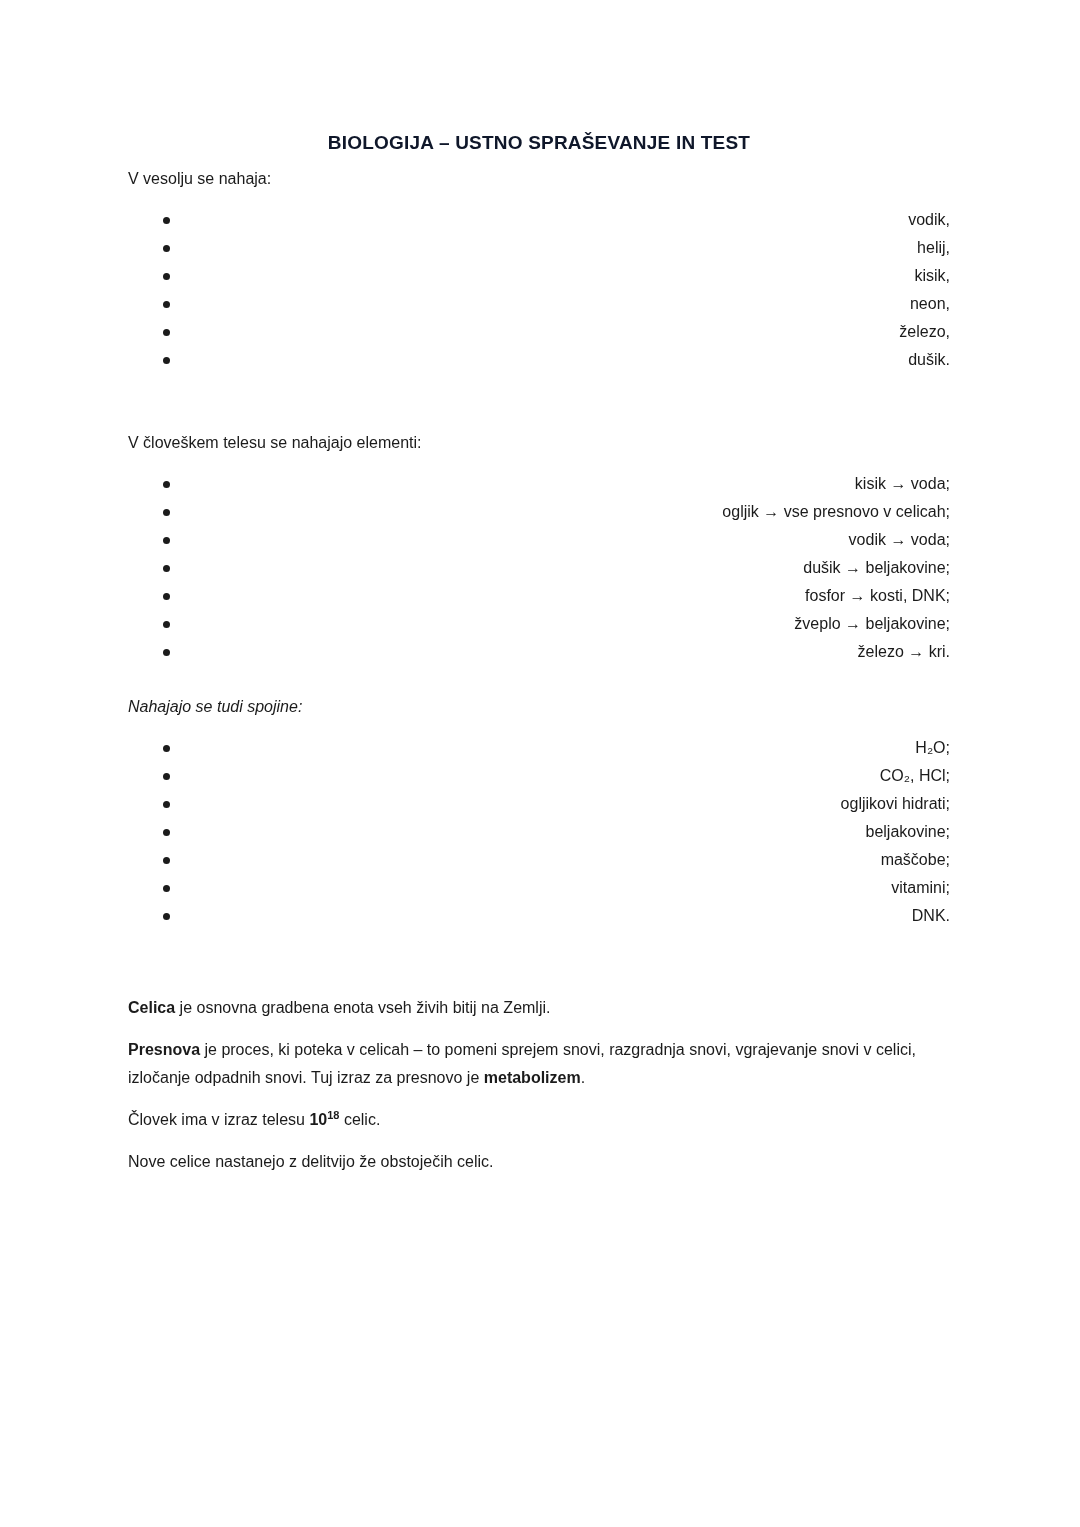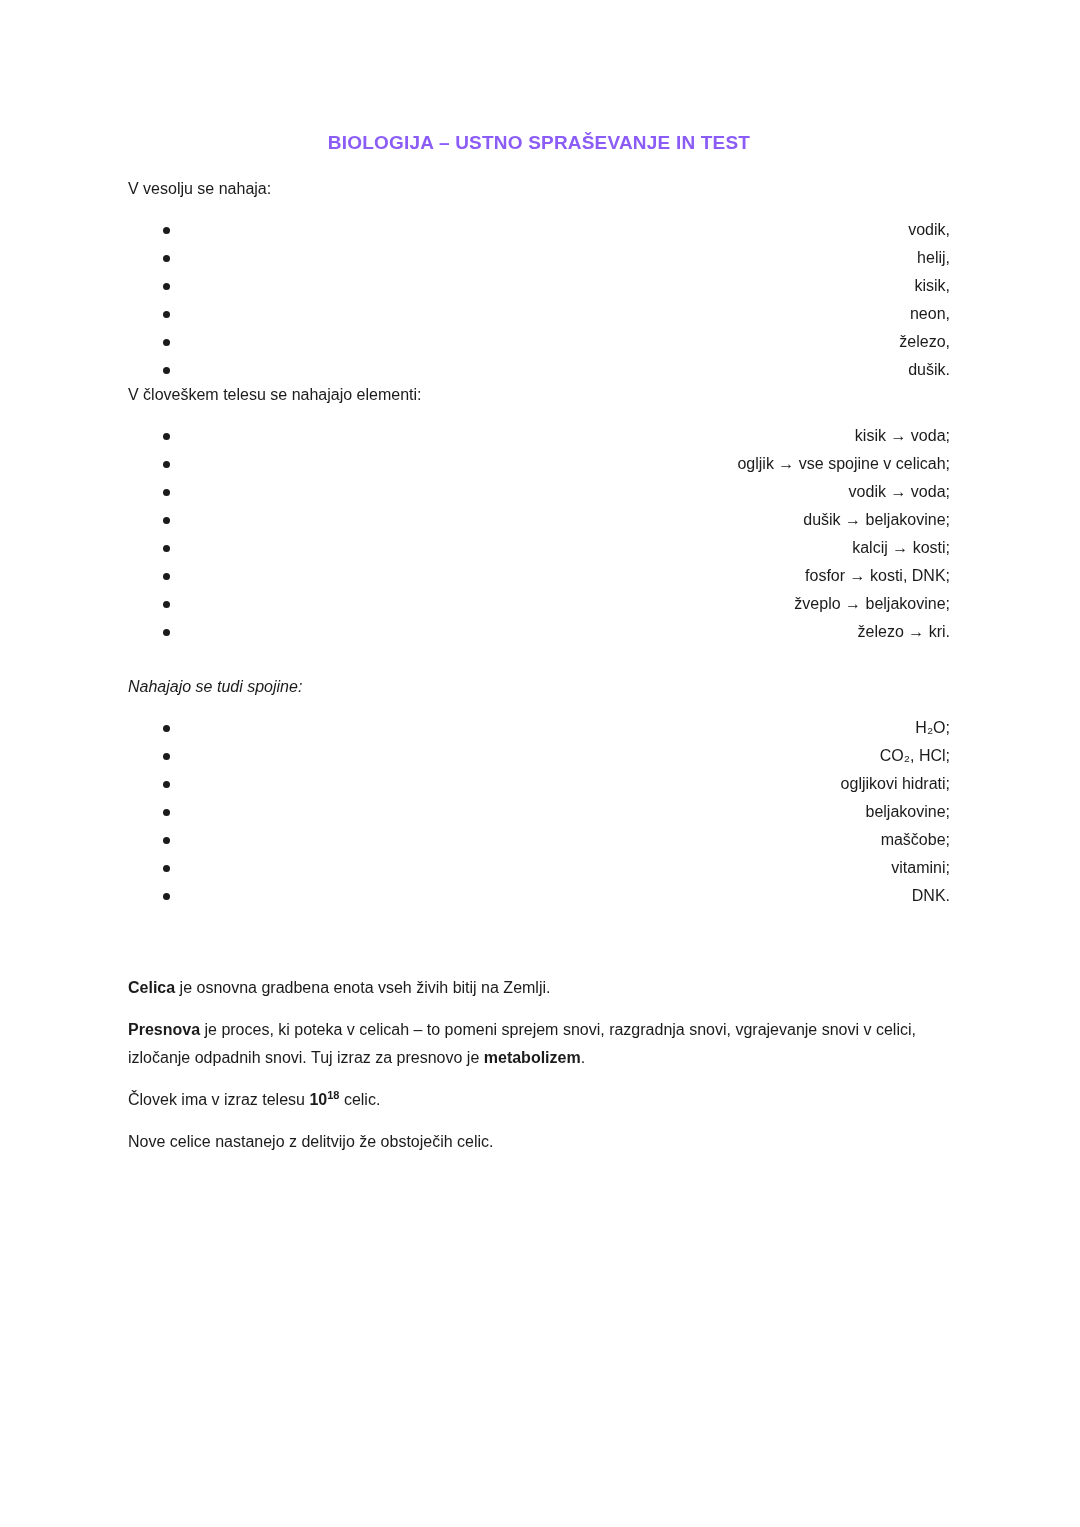--- a/index.html
+++ b/index.html
@@ -13,33 +13,33 @@
     height: 1527px;
     margin: 0 auto;
     box-sizing: border-box;
     background: #ffffff;
     padding: 132px 130px 0 128px;
     font-family: "Liberation Sans", sans-serif;
     font-size: 16px;
     color: #1b1b1b;
   }
   .title {
-    margin: 0 0 24px 0;
+    margin: 0 0 14px 0;
     font-size: 19px;
     font-weight: 700;
     text-align: center;
-    color: #8b5cf6;
+    color: #0f172a;
     letter-spacing: 0.2px;
   }
   .lead {
     margin: 0;
     line-height: 22px;
   }
   .lead.gap-sm   { margin-top: 30px; font-style: italic; }
-  .lead.gap-lg   { }
+  .lead.gap-lg   { margin-top: 58px; }
   ul.list {
     list-style: none;
     margin: 16px 0 0 0;
     padding: 0 0 0 35px;
     text-align: right;
   }
   ul.list li {
     position: relative;
     padding-left: 32px;
     line-height: 28px;
@@ -80,24 +80,23 @@
     <li>helij,</li>
     <li>kisik,</li>
     <li>neon,</li>
     <li>železo,</li>
     <li>dušik.</li>
   </ul>
 
   <p class="lead gap-lg">V človeškem telesu se nahajajo elementi:</p>
   <ul class="list">
     <li>kisik → voda;</li>
-    <li>ogljik → vse spojine v celicah;</li>
+    <li>ogljik → vse presnovo v celicah;</li>
     <li>vodik → voda;</li>
     <li>dušik → beljakovine;</li>
-    <li>kalcij → kosti;</li>
     <li>fosfor → kosti, DNK;</li>
     <li>žveplo → beljakovine;</li>
     <li>železo → kri.</li>
   </ul>
 
   <p class="lead gap-sm">Nahajajo se tudi spojine:</p>
   <ul class="list">
     <li>H₂O;</li>
     <li>CO₂, HCl;</li>
     <li>ogljikovi hidrati;</li>

